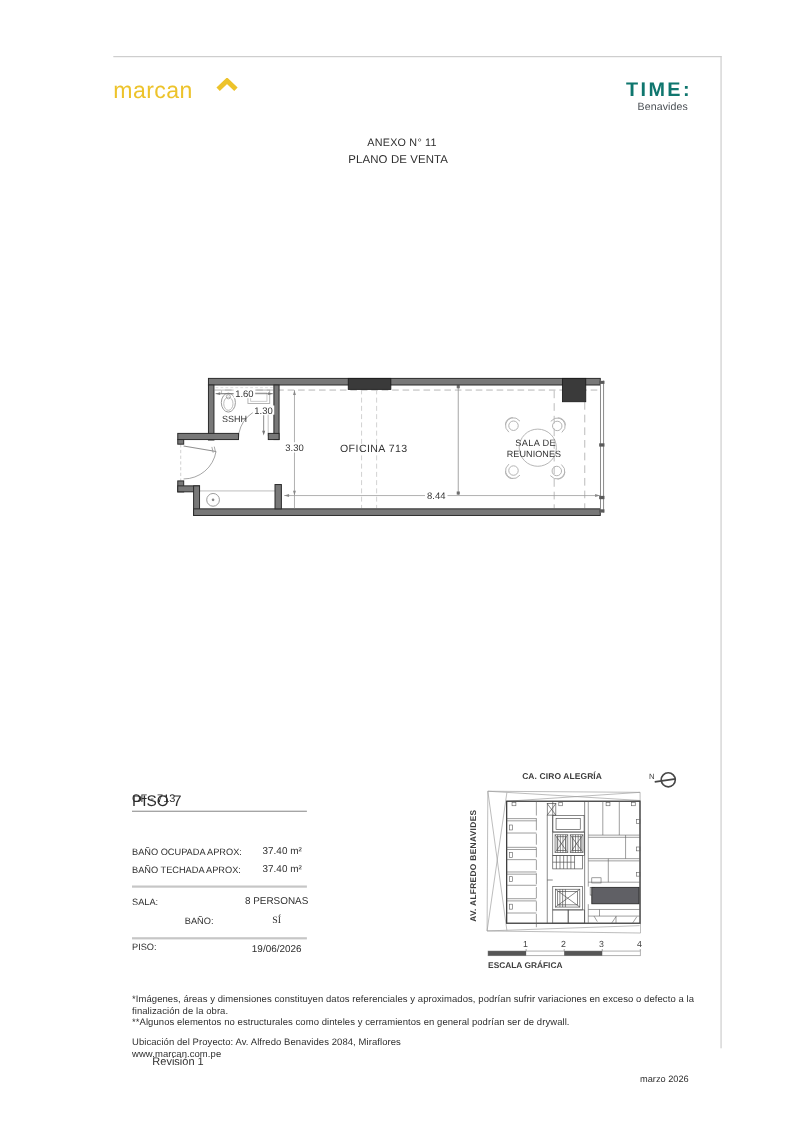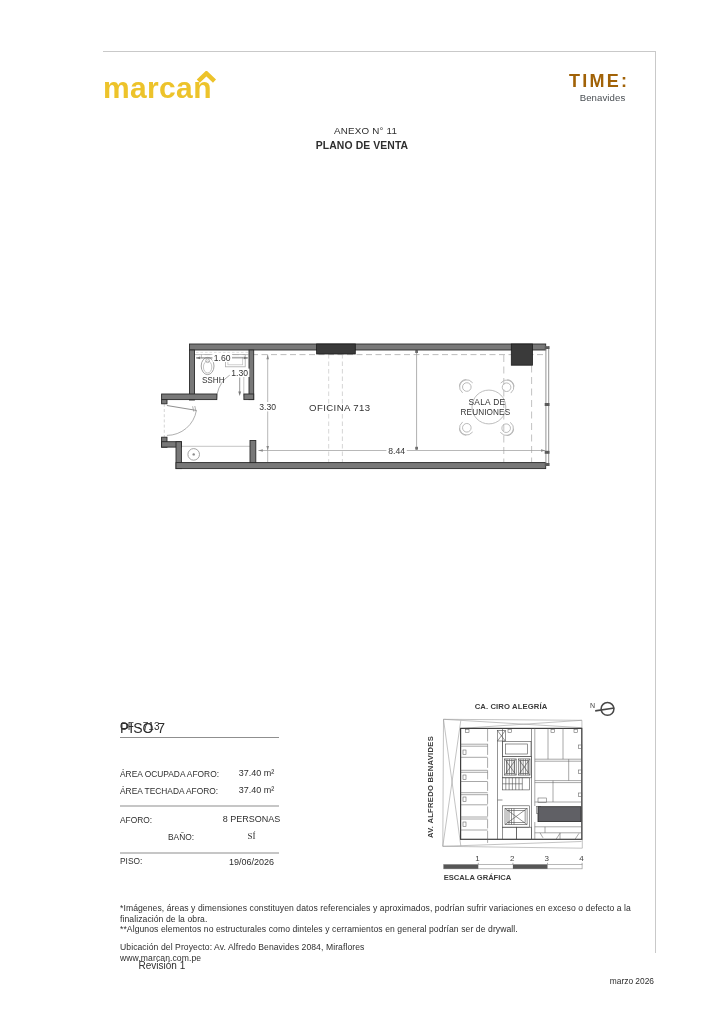--- a/index.html
+++ b/index.html
@@ -7,33 +7,33 @@
   .abs{position:absolute;}
   .txt{color:#2e2e2e;}
 </style>
 </head>
 <body>
 
 <div class="abs" style="left:103px;top:51px;width:553px;height:1px;background:#c9c9c9;"></div>
 <div class="abs" style="left:655px;top:51px;width:1px;height:902px;background:#c9c9c9;"></div>
 
 <div class="abs" style="left:103px;top:71px;width:120px;height:30px;">
-  <span style="font-size:30px;font-weight:700;color:#edc32b;letter-spacing:0.35px;margin-top:28px;">marcan</span>
+  <span style="font-size:21px;font-weight:400;color:#edc32b;letter-spacing:0.35px;margin-top:28px;">marcan</span>
 </div>
 <svg class="abs" style="left:196px;top:71px;" width="22" height="12" viewBox="0 0 22 12">
   <path d="M2.3 10.2 L10.4 2.4 L18.5 10.2" fill="none" stroke="#edc32b" stroke-width="4.4"></path>
 </svg>
 
 <div class="abs" style="left:567px;top:70.5px;width:62px;text-align:center;">
-  <div style="font-size:18px;font-weight:700;color:#a16207;letter-spacing:2.2px;margin-right:-2.2px;">TIME:</div>
+  <div style="font-size:18px;font-weight:700;color:#0f766e;letter-spacing:2.2px;margin-right:-2.2px;">TIME:</div>
   <div style="font-size:9.6px;color:#4a4f54;margin-top:0.5px;letter-spacing:0.1px;text-align:center;padding-left:9px;">Benavides</div>
 </div>
 
 <div class="abs txt" style="left:3.5px;top:125px;width:724px;text-align:center;font-size:9.8px;font-weight:500;letter-spacing:0.2px;">ANEXO N° 11</div>
-<div class="abs txt" style="left:0;top:139.5px;width:724px;text-align:center;font-size:10.4px;font-weight:700;letter-spacing:0.1px;">PLANO DE VENTA</div>
+<div class="abs txt" style="left:0;top:139.5px;width:724px;text-align:center;font-size:10.4px;font-weight:400;letter-spacing:0.1px;">PLANO DE VENTA</div>
 
 <svg class="abs" style="left:150px;top:335px;" width="420" height="150" viewBox="150 335 420 150" fill="none">
 
   <line x1="195" y1="354.6" x2="545.5" y2="354.6" stroke="#b5b5b5" stroke-width="0.9" stroke-dasharray="6 3.5"></line>
 
   <line x1="328.7" y1="354" x2="328.7" y2="462" stroke="#cccccc" stroke-width="0.8" stroke-dasharray="4.5 3"></line>
   <line x1="342.4" y1="354" x2="342.4" y2="462" stroke="#cccccc" stroke-width="0.8" stroke-dasharray="4.5 3"></line>
   <line x1="503.8" y1="355" x2="503.8" y2="462" stroke="#bbbbbb" stroke-width="0.9" stroke-dasharray="7 4.5"></line>
   <line x1="531.6" y1="365.5" x2="531.6" y2="462" stroke="#bbbbbb" stroke-width="0.9" stroke-dasharray="7 4.5"></line>
 
@@ -132,26 +132,26 @@
 
   <text x="201.9" y="383.4" font-size="8.2" fill="#333333" font-family="Liberation Sans">SSHH</text>
   <text x="339.8" y="410.8" font-size="9.6" fill="#333333" text-anchor="middle" font-family="Liberation Sans" font-weight="500" letter-spacing="0.4">OFICINA 713</text>
   <text x="486.9" y="405.2" font-size="8.4" fill="#333333" text-anchor="middle" font-family="Liberation Sans" font-weight="500" letter-spacing="0.3">SALA DE</text>
   <text x="485.4" y="415.4" font-size="8.2" fill="#333333" text-anchor="middle" font-family="Liberation Sans" font-weight="500" letter-spacing="0.1">REUNIONES</text>
 </svg>
 
 <div class="abs txt" style="left:120px;top:720.5px;font-size:10px;font-weight:500;">OF - 713</div>
 <div class="abs" style="left:120px;top:737px;width:159px;height:1px;background:#8f8f8f;"></div>
 <div class="abs txt" style="left:120px;top:720px;font-size:14px;font-weight:500;">PISO 7</div>
-<div class="abs txt" style="left:120px;top:768.5px;font-size:8.4px;">ÁREA OCUPADA AFORO:</div>
+<div class="abs txt" style="left:120px;top:768.5px;font-size:8.4px;">BAÑO OCUPADA APROX:</div>
 <div class="abs txt" style="left:219px;top:768px;width:75px;text-align:center;font-size:9px;">37.40 m²</div>
-<div class="abs txt" style="left:120px;top:785.5px;font-size:8.4px;">ÁREA TECHADA AFORO:</div>
+<div class="abs txt" style="left:120px;top:785.5px;font-size:8.4px;">BAÑO TECHADA APROX:</div>
 <div class="abs txt" style="left:219px;top:785px;width:75px;text-align:center;font-size:9px;">37.40 m²</div>
 <div class="abs" style="left:120px;top:805px;width:159px;height:2px;background:#c6c6c6;"></div>
-<div class="abs txt" style="left:120px;top:814.5px;font-size:8.4px;">AFORO:</div>
+<div class="abs txt" style="left:120px;top:814.5px;font-size:8.4px;">SALA:</div>
 <div class="abs txt" style="left:214px;top:814px;width:75px;text-align:center;font-size:9px;">8 PERSONAS</div>
 <div class="abs txt" style="left:120px;top:831.5px;font-size:8.4px;padding-left:48px;">BAÑO:</div>
 <div class="abs txt" style="left:214px;top:831px;width:75px;text-align:center;font-size:9px;font-family:Liberation Serif, serif;">SÍ</div>
 <div class="abs" style="left:120px;top:851.5px;width:159px;height:2px;background:#c6c6c6;"></div>
 <div class="abs txt" style="left:120px;top:856px;font-size:8.4px;">PISO:</div>
 <div class="abs txt" style="left:214px;top:857px;width:75px;text-align:center;font-size:9px;">19/06/2026</div>
 
 <svg class="abs" style="left:415px;top:692px;" width="245" height="195" viewBox="415 692 245 195" fill="none">
 
   <text x="511" y="708.5" font-size="7.7" font-weight="700" fill="#3c3c3c" text-anchor="middle" font-family="Liberation Sans" letter-spacing="0.1">CA. CIRO ALEGRÍA</text>
@@ -265,13 +265,13 @@
     <text x="512.2" y="861.2">2</text>
     <text x="546.8" y="861.2">3</text>
     <text x="581.4" y="861.2">4</text>
   </g>
   <text x="443.7" y="879.8" font-size="7.6" font-weight="700" fill="#3c3c3c" font-family="Liberation Sans" letter-spacing="0">ESCALA GRÁFICA</text>
 </svg>
 
 <div class="abs txt" style="left:120px;top:903px;width:534px;font-size:8.6px;letter-spacing:0.08px;line-height:10.65px;">*Imágenes, áreas y dimensiones constituyen datos referenciales y aproximados, podrían sufrir variaciones en exceso o defecto a la<br>finalización de la obra.<br>**Algunos elementos no estructurales como dinteles y cerramientos en general podrían ser de drywall.</div>
 <div class="abs txt" style="left:120px;top:941.5px;width:534px;font-size:8.6px;letter-spacing:0.08px;line-height:11.9px;">Ubicación del Proyecto: Av. Alfredo Benavides 2084, Miraflores<br>www.marcan.com.pe</div>
 <div class="abs txt" style="left:106.5px;top:960px;font-size:10px;margin-left:32px;">Revisión 1</div>
-<div class="abs txt" style="left:554px;top:976px;width:100px;text-align:right;font-size:8.4px;">marzo 2026</div>
+<div class="abs txt" style="left:554px;top:976px;width:100px;text-align:center;font-size:8.4px;">marzo 2026</div>
 
 </body></html>

